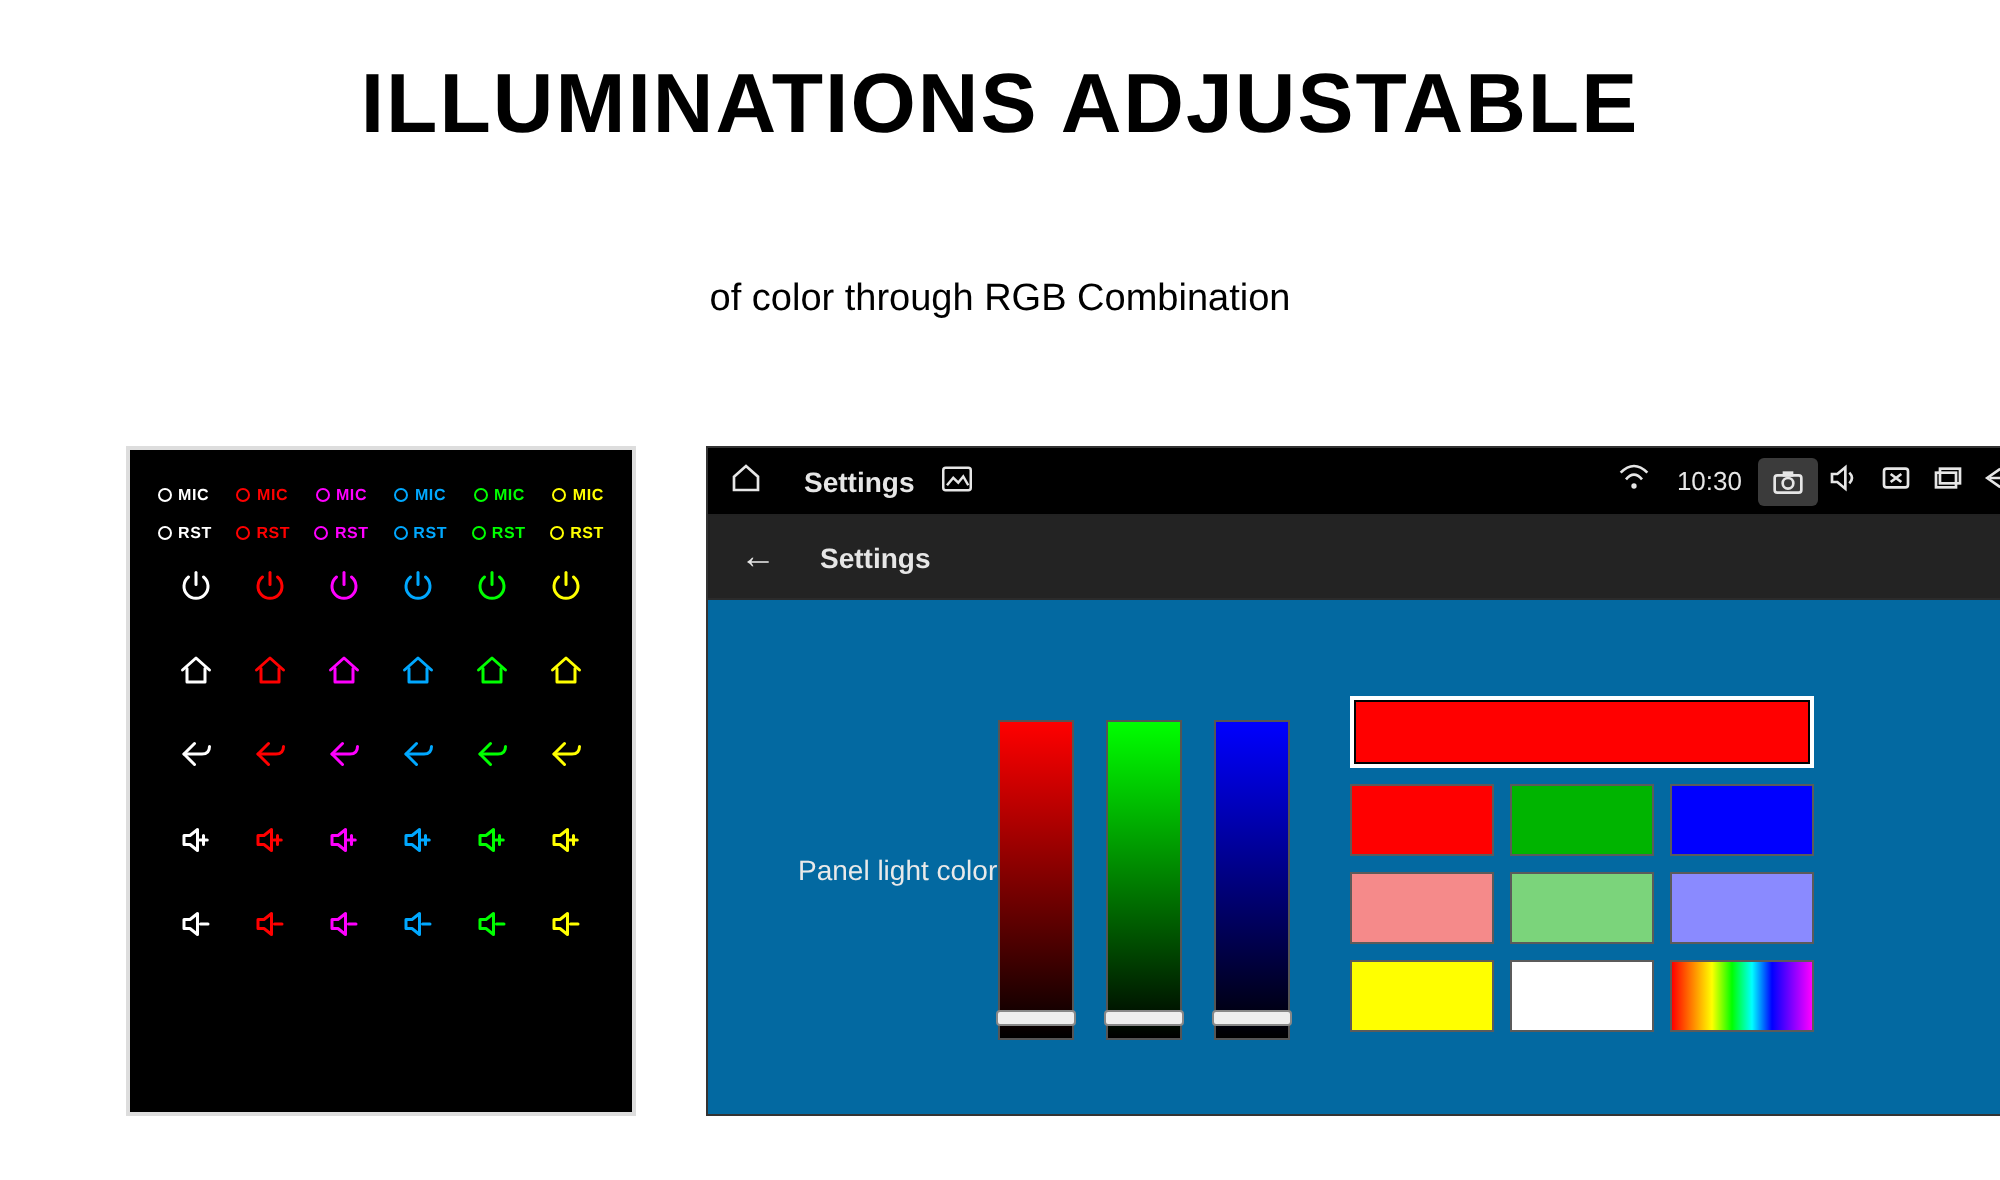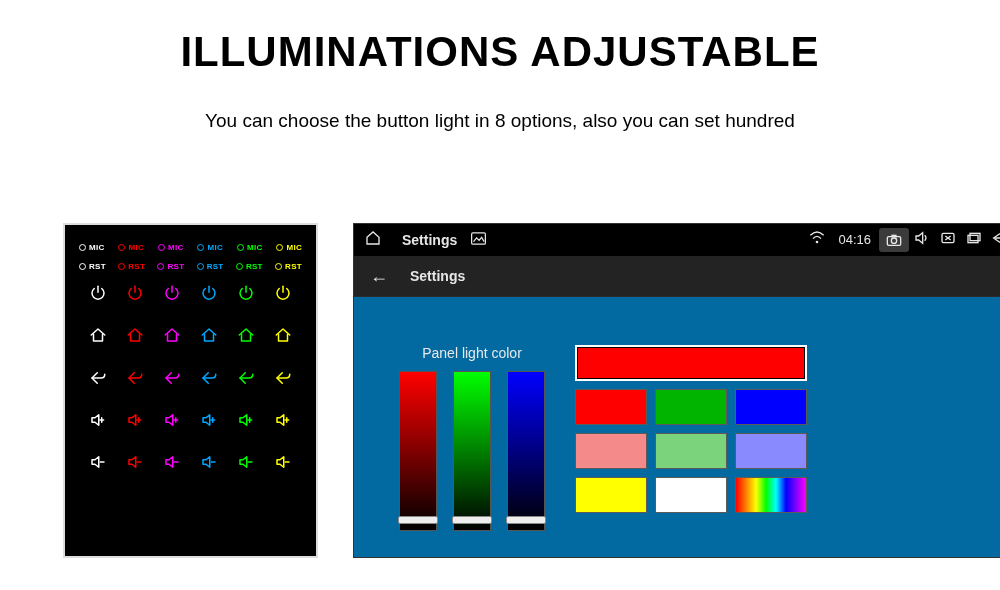--- a/index.html
+++ b/index.html
@@ -32,41 +32,42 @@
   .statusbar .s-clock { margin: 0 8px; font-size: 13px; }
   .statusbar .s-ic    { width: 26px; text-align: center; font-size: 13px; }
   .statusbar .s-cam   { width: 30px; height: 24px; display: flex; align-items: center; justify-content: center; background: #3b3b3b; border-radius: 3px; font-size: 13px; }
 
   .subbar { height: 42px; background: #232323; display: flex; align-items: center; padding: 0 16px; border-bottom: 1px solid #2b2b2b; gap: 22px; }
   .subbar .back-arrow { font-size: 18px; font-weight: 700; }
   .subbar .sub-title  { font-weight: 700; font-size: 14px; }
 
   .body { flex: 1; display: flex; padding: 48px 30px 26px 45px; gap: 30px; }
 
-  .sliders-wrap { display: flex; flex-direction: column; align-items: center; }
+  .sliders-wrap { display: flex; flex-direction: row; align-items: center; }
   .sliders-label { color: #e9e9e9; font-size: 14px; margin-bottom: 10px; }
   .sliders { display: flex; gap: 16px; }
   .slider { position: relative; width: 38px; height: 160px; border: 1px solid #555; }
   .slider .thumb { position: absolute; left: -2px; right: -2px; height: 8px; bottom: 6px; background: #eee; border: 1px solid #888; border-radius: 2px; }
 
   .swatch-grid { display: grid; grid-template-columns: repeat(3,72px); grid-auto-rows: 36px; gap: 8px; }
   .swatch { border: 1px solid #5b5b5b; }
   .swatch.sel { border: 2px solid #fff; box-shadow: 0 0 0 1px #000 inset; }
   .swatch.wide { grid-column: 1 / span 3; height: 36px; }
   .swatch.rainbow { background: linear-gradient(90deg, #ff0000, #ff8000, #ffff00, #00ff00, #00ffff, #0000ff, #8000ff, #ff00ff); }
 
   
   [data-interactable="true"] { cursor: pointer; }
 </style>
 </head>
 <body>
 
 <h1 class="page-title" data-interactable="false">ILLUMINATIONS ADJUSTABLE</h1>
 <p class="page-subtitle" data-interactable="false">
-  <span data-interactable="false">You can choose the button light in 8 options, also you can set hundred</span><br>
+  <br>
+  <span data-interactable="false">of color through RGB Combination</span>
 </p>
 
 <div class="panels">
 
   <div class="panel-left" data-interactable="false">
     <div class="mic-row" id="mic-row">
         <div class="mic-item" data-interactable="false" style="color: rgb(255, 255, 255);">
           <span class="dot"></span>
           <span data-interactable="false">MIC</span>
         </div>
@@ -257,21 +258,21 @@
           </svg>
       </span>
       <span class="s-spacer"></span>
       <span class="s-ic" data-interactable="true">
         <svg width="16" height="14" viewBox="0 0 24 20">
             <path d="M2 6 Q12 -4 22 6" fill="none" stroke="#e6e6e6" stroke-width="2"></path>
             <path d="M6 11 Q12 4 18 11" fill="none" stroke="#e6e6e6" stroke-width="2"></path>
             <circle cx="12" cy="16" r="2" fill="#e6e6e6"></circle>
           </svg>
       </span>
-      <span class="s-clock" data-interactable="false">04:16</span>
+      <span class="s-clock" data-interactable="false">10:30</span>
       <span class="s-cam" data-interactable="true">
         <svg width="16" height="14" viewBox="0 0 24 20">
             <rect x="2" y="5" width="20" height="13" rx="2" fill="none" stroke="#e6e6e6" stroke-width="2"></rect>
             <circle cx="12" cy="11" r="4" fill="none" stroke="#e6e6e6" stroke-width="2"></circle>
             <rect x="8" y="2" width="8" height="4" fill="#e6e6e6"></rect>
           </svg>
       </span>
       <span class="s-ic" data-interactable="true">
         <svg width="16" height="14" viewBox="0 0 24 20">
             <path d="M3 7 H7 L13 2 V18 L7 13 H3 Z" fill="none" stroke="#e6e6e6" stroke-width="2"></path>

